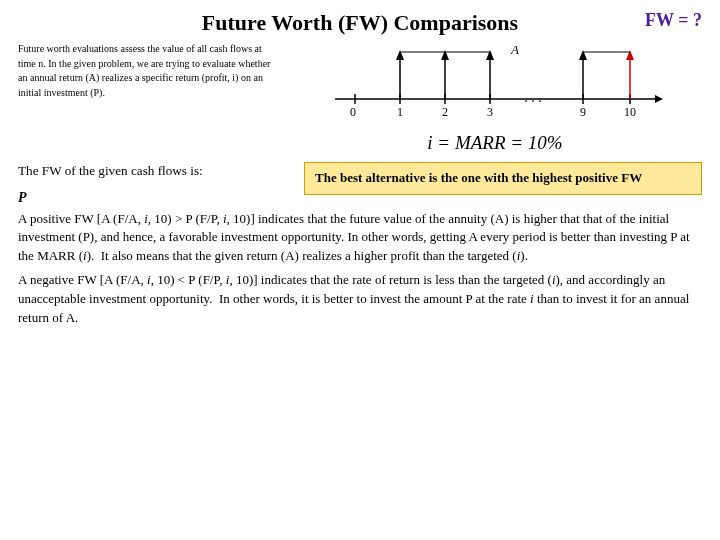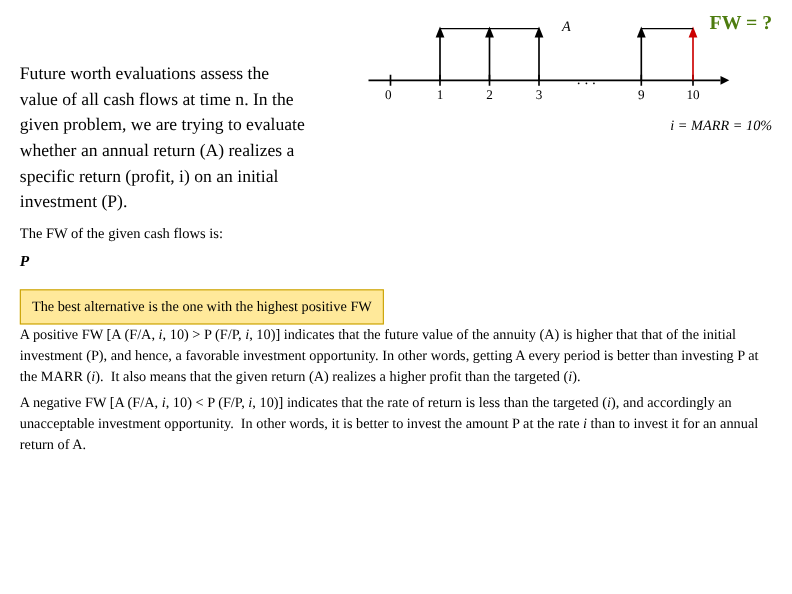--- a/index.html
+++ b/index.html
@@ -21,36 +21,35 @@
       margin-bottom: 6px;
       position: relative;
     }
 
     .fw-label {
       position: absolute;
       right: 0;
       top: 0;
       font-size: 18px;
       font-weight: bold;
-      color: #4d7c0f;
+      color: #4c1d95;
     }
 
     .top-section {
       display: flex;
       flex-direction: row;
       gap: 10px;
       margin-bottom: 6px;
     }
 
     .top-left {
       width: 260px;
-      font-size: 16px;
+      font-size: 10px;
       line-height: 1.45;
       flex-shrink: 0;
-      margin-top: 40px;
     }
 
     .top-right {
       flex: 1;
       display: flex;
       flex-direction: column;
       align-items: flex-start;
       padding-top: 2px;
     }
 
@@ -58,53 +57,53 @@
     .diagram-container {
       width: 100%;
       margin-bottom: 2px;
     }
 
     .diagram-svg {
       width: 100%;
     }
 
     .marr-line {
-      font-size: 13px;
+      font-size: 19px;
       font-style: italic;
-      text-align: right;
+      text-align: center;
       margin-top: 2px;
       width: 100%;
     }
 
     
     .fw-section {
       display: flex;
-      flex-direction: column;
-      gap: 10px;
+      flex-direction: row;
+      gap: 26px;
       margin-top: 2px;
       align-items: flex-start;
     }
 
     .fw-formula-col {
       width: 260px;
       flex-shrink: 0;
       font-size: 13.2px;
       line-height: 1.6;
     }
 
     .fw-formula-col .formula-line {
       font-size: 13.2px;
     }
 
     .best-alt-box {
       background: #ffe99a;
       border: 1.5px solid #c8a000;
       padding: 6px 10px;
       font-size: 13px;
-      font-weight: normal;
+      font-weight: bold;
       line-height: 1.45;
       flex: 1;
       margin-top: 2px;
     }
 
     .p-label {
       font-style: italic;
       font-size: 14px;
       font-weight: bold;
       margin-top: 6px;
@@ -117,20 +116,21 @@
       line-height: 1.45;
       margin-bottom: 5px;
     }
 
     .body-text em, em { font-style: italic; }
   </style>
 </head>
 <body>
 
 <div class="page-title">
+  <span>Future Worth (FW) Comparisons</span>
   <span class="fw-label">FW = ?</span>
 </div>
 
 <div class="top-section">
   <div class="top-left">
     <span>Future worth evaluations assess the value of all cash flows at time n.  In the given problem, we are trying to evaluate whether an annual return (A) realizes a specific return (profit, i) on an initial investment (P).</span>
   </div>
 
   <div class="top-right">
 

